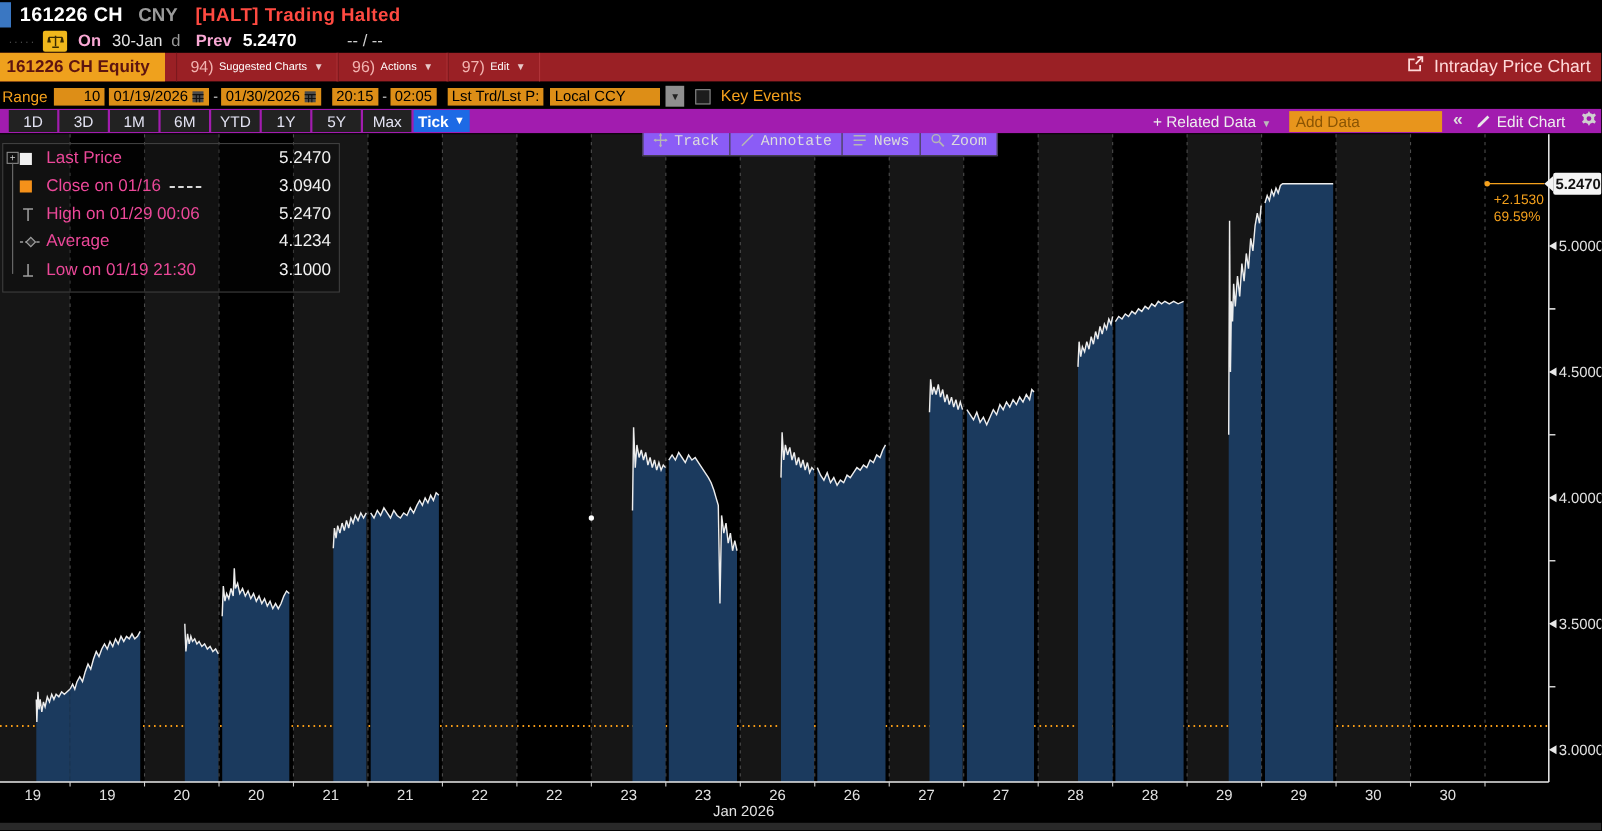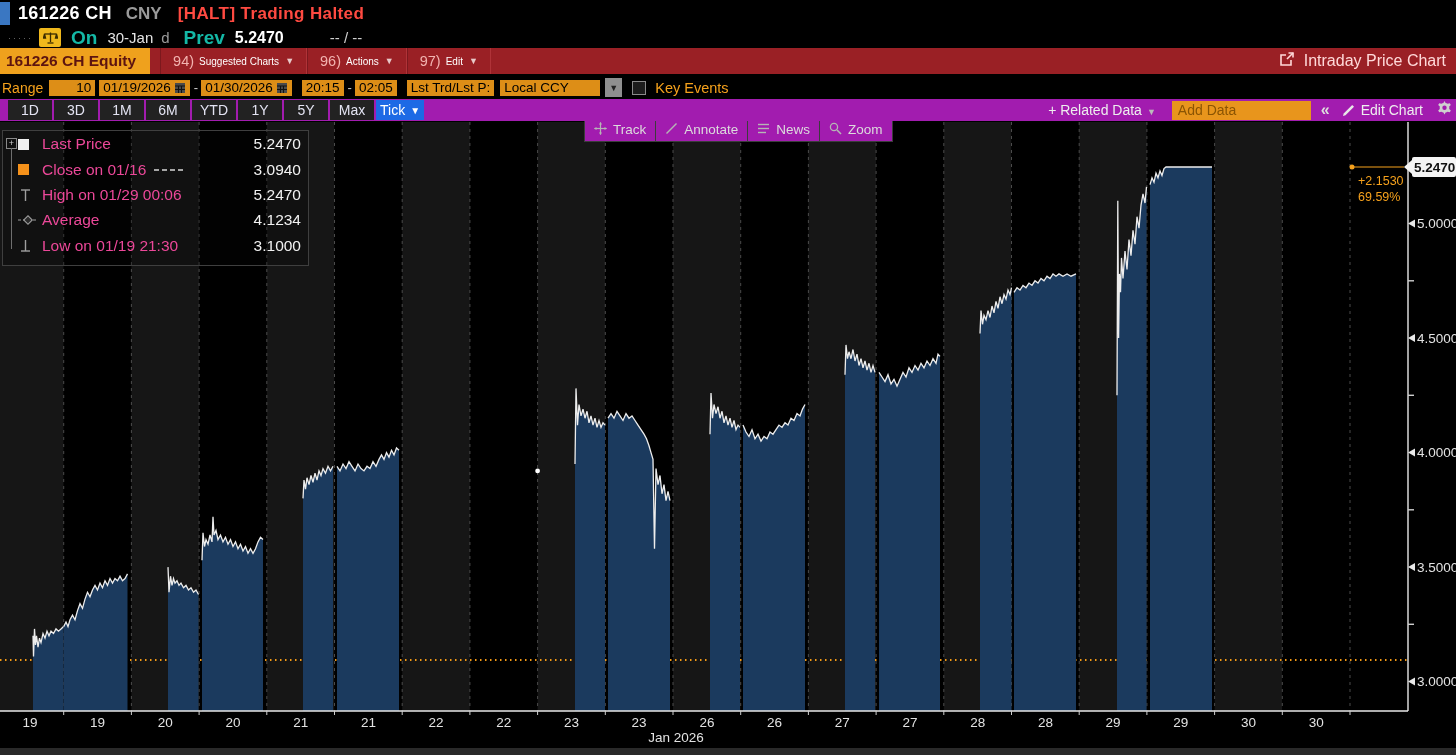--- a/index.html
+++ b/index.html
@@ -8,21 +8,21 @@
   
   .row{position:absolute;left:0;width:1456px;display:flex;align-items:center;z-index:10;}
   #row1{top:0;height:27px;background:#000;}
   #panel-tab{width:10px;height:23px;background:#3a77c2;margin-right:8px;}
   #row1 .ticker{color:#fff;font-size:18px;font-weight:bold;letter-spacing:.3px;}
   #row1 .ccy{color:#9a9a9a;font-size:17px;font-weight:bold;margin-left:14px;}
   #row1 .halt{color:#ff4a41;font-size:17px;font-weight:bold;margin-left:16px;letter-spacing:.4px;}
   #row2{top:27px;height:21px;background:#000;}
   .mini-dots{color:#6e6e6e;font-size:9px;letter-spacing:2px;margin:0 6px 0 8px;}
   .scales-chip{width:22px;height:19px;background:#f0b81c;border-radius:2px;display:flex;align-items:center;justify-content:center;margin-right:10px;}
-  #row2 .lbl-orange{color:#14b8a6;font-size:19px;font-weight:bold;margin-right:10px;}
+  #row2 .lbl-orange{color:#f9a8d4;font-size:15px;font-weight:bold;margin-right:10px;}
   #row2 .lbl-light{color:#e4e4e4;font-size:15px;margin-right:8px;}
   #row2 .lbl-dim{color:#9a9a9a;font-size:15px;margin-right:14px;}
   #row2 .prev-val{color:#fff;font-size:16px;font-weight:bold;margin-right:46px;}
   #row2 .bidask{color:#cfcfcf;font-size:15px;}
   
   #menubar{top:48px;height:26px;background:#9a2025;}
   #security-box{height:26px;display:flex;align-items:center;background:#efa11d;color:#5d1410;
     font-size:15.5px;font-weight:bold;padding:0 14px 0 6px;margin-right:10px;}
   .menu-item{display:flex;align-items:center;height:26px;padding:0 12px;border-left:1px solid #7c181d;border-right:1px solid #b03338;cursor:default;}
   .menu-item .num{color:#f2b3b0;font-size:14.5px;margin-right:5px;}
@@ -35,21 +35,21 @@
   .amber{display:inline-flex;align-items:center;background:#dd8e17;color:#000;height:16px;
     font-size:13.5px;padding:0 4px;margin-right:4px;}
   .orange-lbl{color:#f5a11c;font-size:14px;margin:0 6px 0 2px;}
   .dash-sep{color:#cfcfcf;margin:0 3px 0 0;font-size:13px;}
   .dd-btn{width:17px;height:19px;background:#8f8f8f;color:#222;display:inline-flex;align-items:center;justify-content:center;font-size:9px;margin-left:1px;}
   .checkbox{width:12px;height:12px;border:1px solid #8a8a8a;background:#1c1c1c;margin:0 7px 0 10px;}
   
   #tabsbar{top:99px;height:22px;background:#a21caf;}
   .ptab{min-width:36px;height:20px;background:#222;color:#e3e3f2;font-size:14px;display:flex;
     align-items:center;justify-content:center;margin-right:2px;padding:0 4px;}
-  .ptab.active{background:#1d6ae5;color:#fff;font-weight:normal;}
+  .ptab.active{background:#1d6ae5;color:#fff;font-weight:bold;}
   .ptab.active .tchev{font-size:10px;margin-left:5px;}
   #tabs-right{position:absolute;right:4px;top:1px;height:20px;display:flex;align-items:center;}
   #related-data{color:#eee;font-size:14px;margin-right:16px;}
   #related-data .chev{font-size:9px;color:#bbb;margin-left:5px;}
   #add-data{width:133px;height:19px;background:#e8951c;color:#8a5403;font-size:14px;display:flex;align-items:center;padding-left:6px;margin-right:10px;}
   #collapse-btn{color:#ddd;font-size:16px;font-weight:bold;margin-right:12px;}
   #edit-chart{color:#eee;font-size:14px;margin-right:14px;display:flex;align-items:center;gap:6px;}
   #gear-btn{color:#ccc;font-size:15px;}
   
   #chart-svg{position:absolute;left:0;top:0;z-index:1;}
@@ -59,21 +59,21 @@
   .tree-plus{position:absolute;left:3px;top:7px;width:9px;height:9px;border:1px solid #8a8a8a;color:#cfcfcf;
     font-size:9px;line-height:8px;text-align:center;background:#101010;}
   .lrow{display:flex;align-items:center;height:24.4px;padding-left:15px;margin-top:1px;}
   .lmark{width:24px;display:flex;align-items:center;}
   .llabel{color:#ec4899;font-size:15.5px;white-space:pre;}
   .ldash{margin-left:8px;display:flex;align-items:center;}
   .lval{margin-left:auto;padding-right:7px;color:#f2f2f2;font-size:15.5px;}
   .sq{width:11px;height:11px;display:inline-block;}
   
   #chart-toolbar{position:absolute;left:584px;top:117px;height:23px;z-index:5;display:flex;
-    background:#a21caf;border:1px solid #3c3c3c;}
+    background:#8b5cf6;border:1px solid #3c3c3c;font-family:Liberation Mono, monospace;}
   .ct-btn{display:flex;align-items:center;gap:6px;padding:0 9px;border-right:1px solid #3c3c3c;color:#dcdcdc;font-size:13.5px;}
   .ct-btn:last-child{border-right:none;}
   #bottom-strip{position:absolute;left:0;top:748px;width:1456px;height:7px;background:#292929;z-index:10;}
 </style>
 </head>
 <body>
 
 <div id="screen">
 
   <svg id="chart-svg" width="1456" height="755" viewBox="0 0 1456 755">

